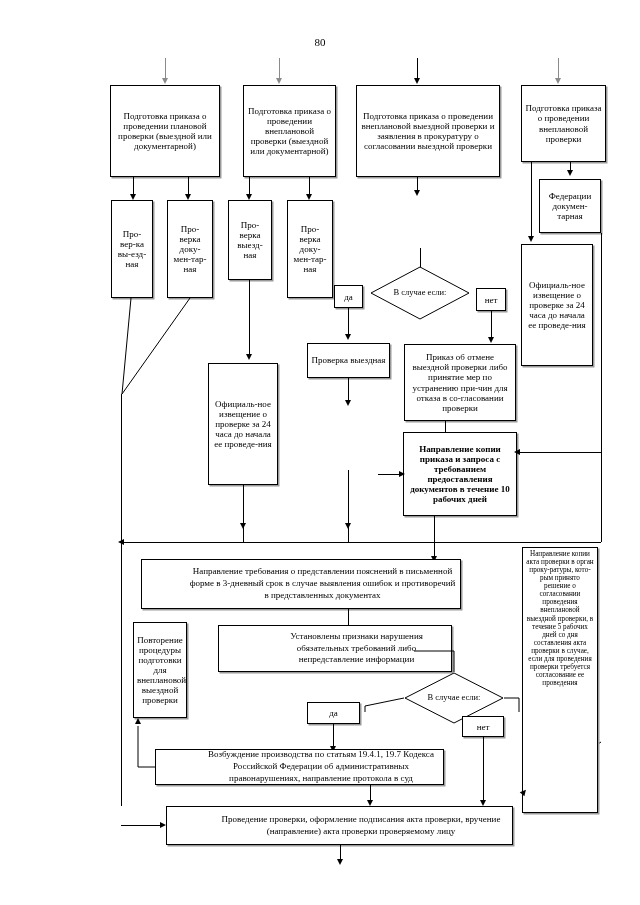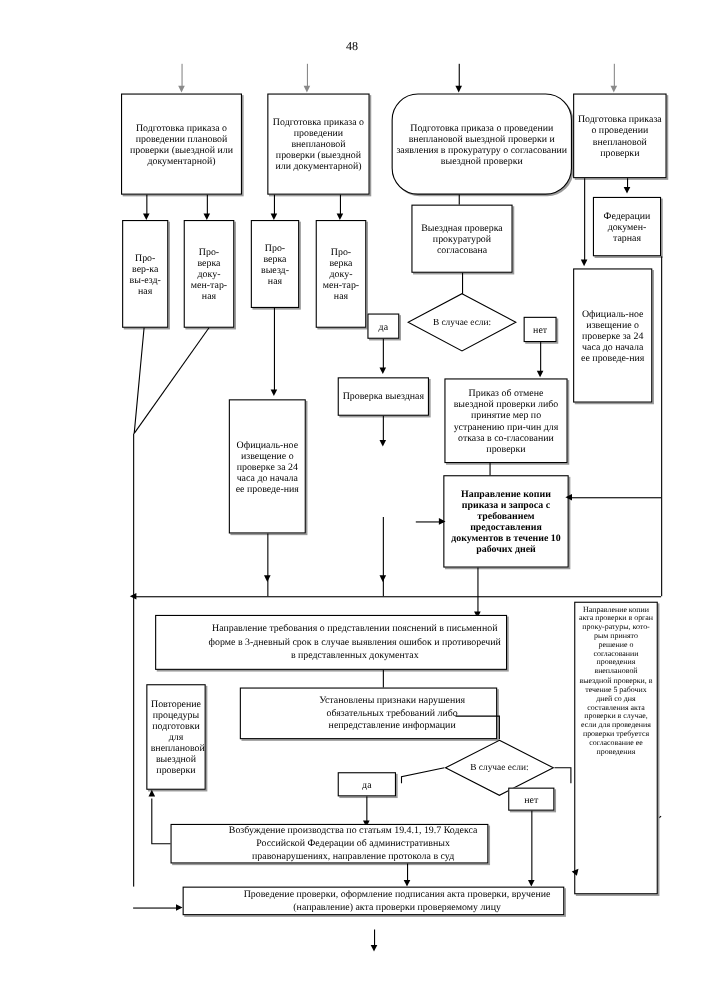--- a/index.html
+++ b/index.html
@@ -119,21 +119,21 @@
     top: 0; left: 0;
     width: 640px; height: 905px;
     pointer-events: none;
   }
 </style>
 </head>
 <body>
 
 <div id="page">
 
-  <div class="page-number">48</div>
+  <div class="page-number">80</div>
 
   <div class="ln lnv ln-grey" style="left:165px; top:58px; height:22px;"></div>
   <div class="arrow-down grey" style="left:161.5px; top:78px;"></div>
 
   <div class="ln lnv ln-grey" style="left:279px; top:58px; height:22px;"></div>
   <div class="arrow-down grey" style="left:275.5px; top:78px;"></div>
 
   <div class="ln lnv" style="left:417px; top:58px; height:22px;"></div>
   <div class="arrow-down" style="left:413.5px; top:78px;"></div>
 
@@ -141,21 +141,21 @@
   <div class="arrow-down grey" style="left:554.5px; top:78px;"></div>
 
   <div class="node f9 tight" style="left:243px; top:85px; width:93px; height:92px;">
     <span>Подготовка приказа о проведении внеплановой проверки (выездной или документарной)</span>
   </div>
 
   <div class="node f9 tight" style="left:110px; top:85px; width:110px; height:92px;">
     <span>Подготовка приказа о проведении плановой проверки (выездной или документарной)</span>
   </div>
 
-  <div class="node f9 tight" style="left:356px; top:85px; width:164px; height:92px;border-radius:24px;">
+  <div class="node f9 tight" style="left:356px; top:85px; width:144px; height:92px;">
     <span>Подготовка приказа о проведении внеплановой выездной проверки и заявления в прокуратуру о согласовании выездной проверки</span>
   </div>
 
   <div class="node f9 tight" style="left:521px; top:85px; width:85px; height:77px;">
     <span>Подготовка приказа о проведении внеплановой проверки</span>
   </div>
 
   <div class="ln lnv" style="left:133px; top:177px; height:19px;"></div>
   <div class="arrow-down" style="left:129.5px; top:194px;"></div>
 
@@ -184,23 +184,20 @@
     <span>Про-верка доку-мен-тар-ная</span>
   </div>
 
   <div class="node f9 tight" style="left:539px; top:179px; width:62px; height:54px;">
     <span>Федерации докумен-тарная</span>
   </div>
 
   <div class="ln lnv" style="left:417px; top:177px; height:16px;"></div>
   <div class="arrow-down" style="left:413.5px; top:190px;"></div>
 
-  <div class="node f9 tight" style="left:374px; top:186px; width:92px; height:62px;">
-    <span>Выездная проверка прокуратурой согласована</span>
-  </div>
 
   <div class="ln lnv" style="left:420px; top:248px; height:20px;"></div>
 
   <div class="diamond" style="left:370px; top:266px; width:100px; height:54px;">
     <svg class="dshape" viewBox="0 0 100 54" preserveAspectRatio="none">
       <polygon points="50,1 99,27 50,53 1,27" fill="#ffffff" stroke="#000000" stroke-width="1"></polygon>
     </svg>
     <div class="dlabel">В случае если:</div>
   </div>
 
@@ -326,21 +323,21 @@
     <polyline points="155,767 138,767 138,726" fill="none" stroke="#000000" stroke-width="1"></polyline>
   </svg>
   <div class="arrow-up" style="left:134.5px; top:718px;"></div>
 
   <div class="ln lnv" style="left:370px; top:785px; height:17px;"></div>
   <div class="arrow-down" style="left:366.5px; top:800px;"></div>
 
   <div class="ln lnv" style="left:483px; top:737px; height:65px;"></div>
   <div class="arrow-down" style="left:479.5px; top:800px;"></div>
 
-  <div class="node f9 loose" style="left:166px; top:806px; width:347px; height:26px;">
+  <div class="node f9 loose" style="left:166px; top:806px; width:347px; height:39px;">
     <span>Проведение проверки, оформление подписания акта проверки, вручение (направление) акта проверки проверяемому лицу</span>
   </div>
 
   <div class="ln lnh" style="left:121px; top:825px; width:42px;"></div>
   <div class="arrow-right" style="left:160px; top:821.5px;"></div>
 
   <div class="ln lnv" style="left:340px; top:845px; height:16px;"></div>
   <div class="arrow-down" style="left:336.5px; top:859px;"></div>
 
   <div class="node f7 tight" style="left:522px; top:547px; width:76px; height:266px; align-items:flex-start;">

